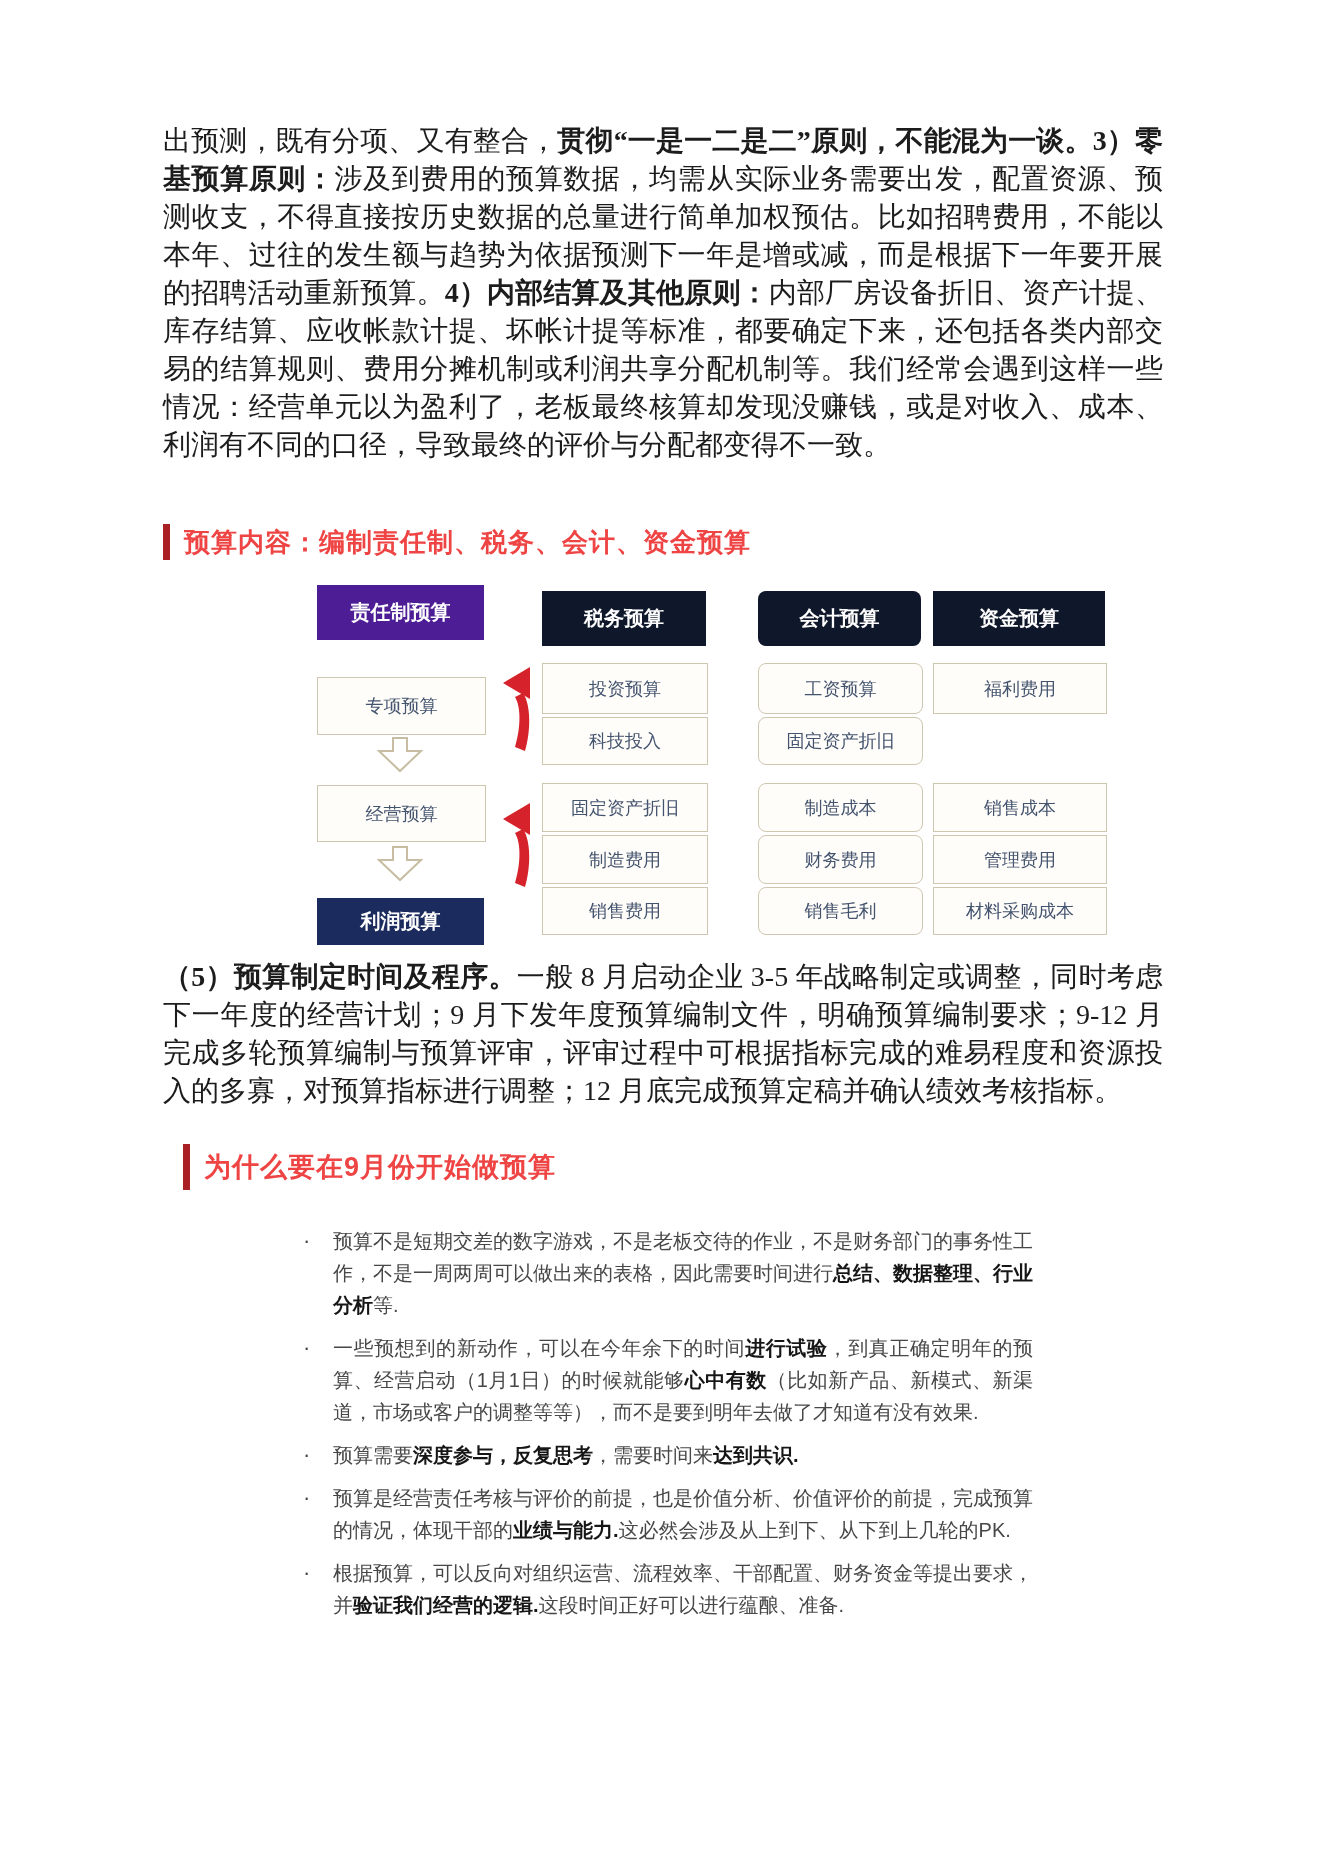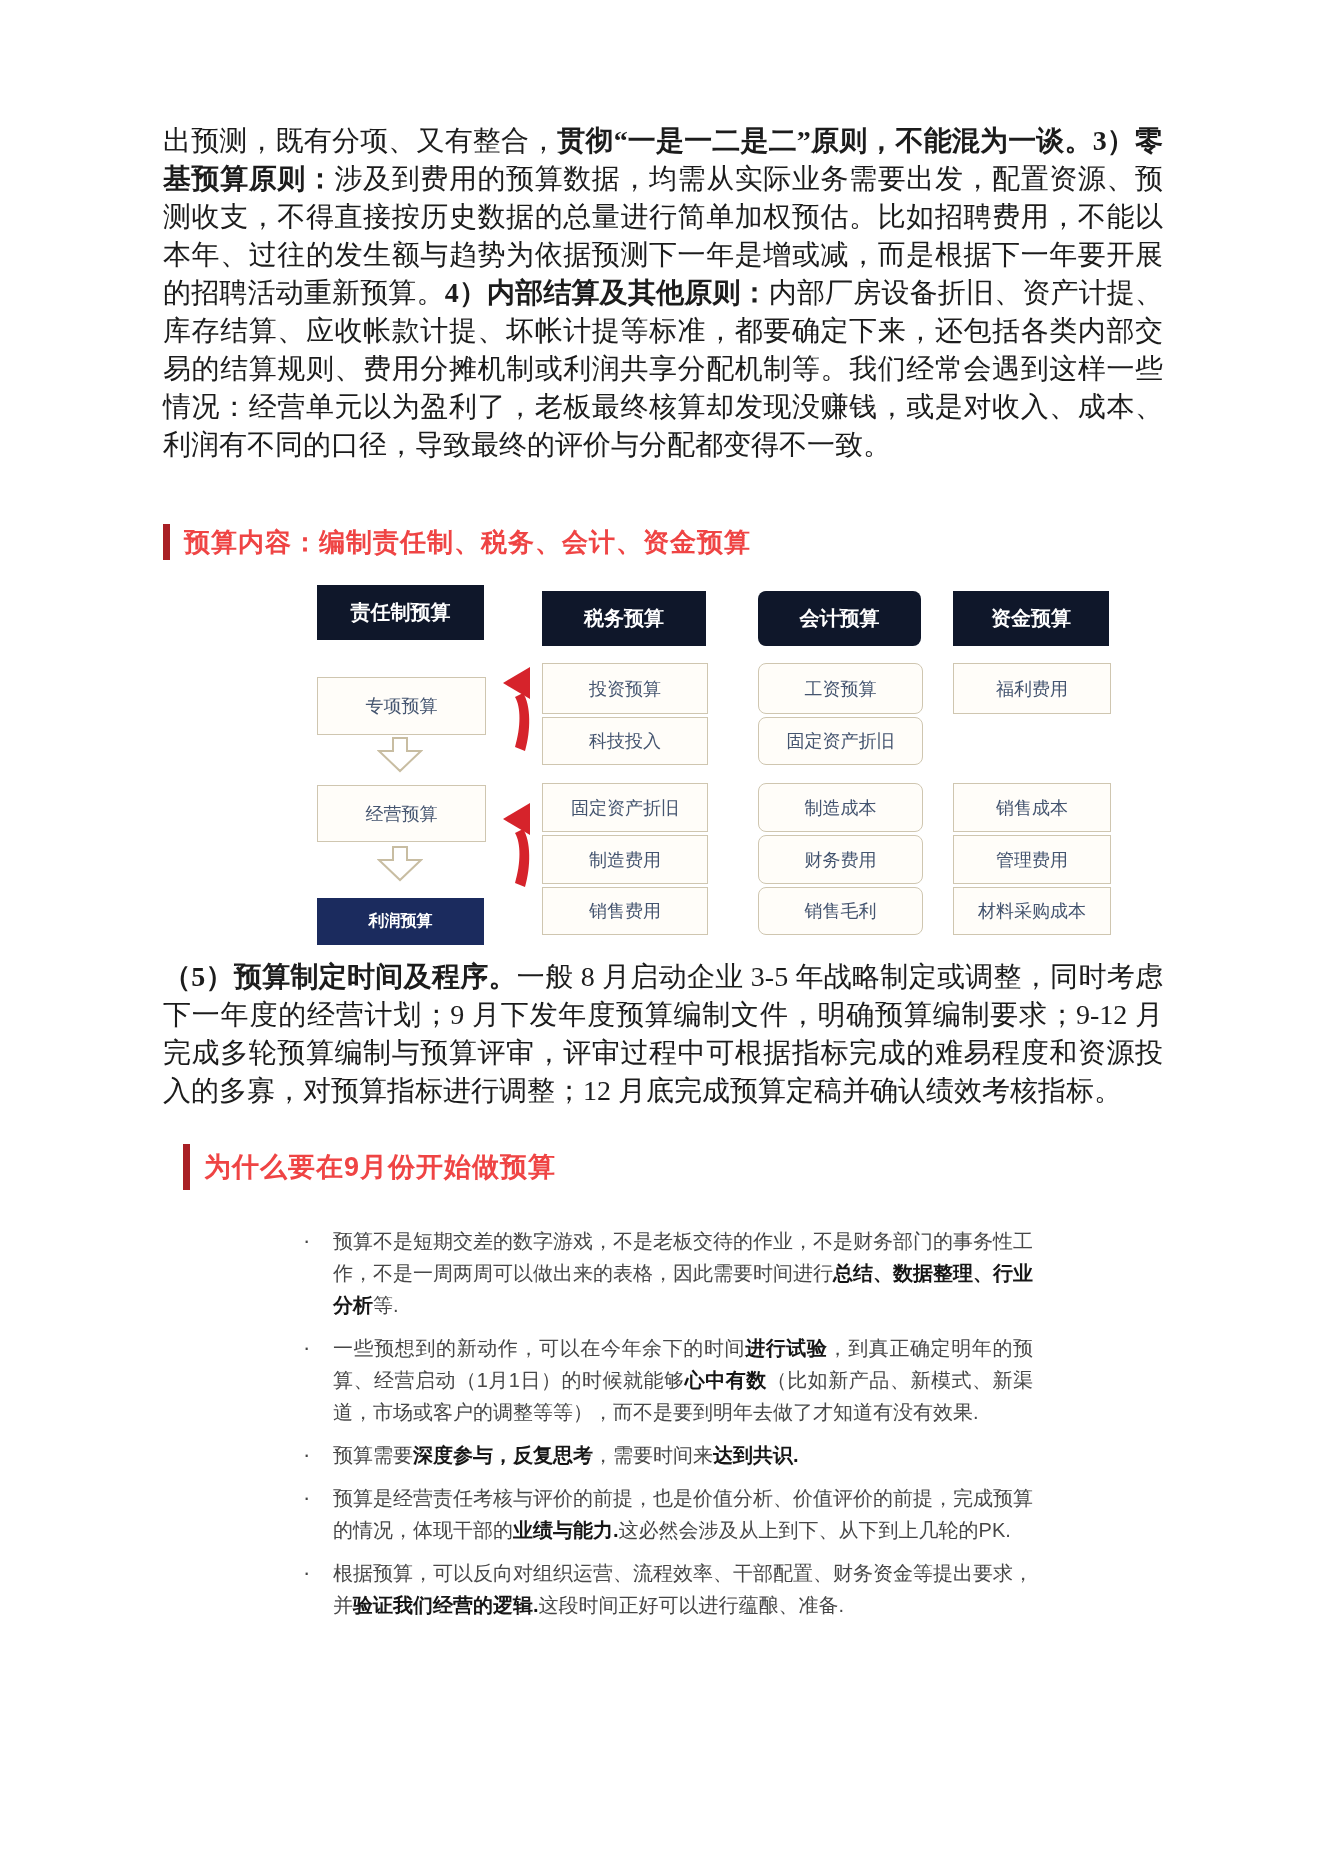--- a/index.html
+++ b/index.html
@@ -18,32 +18,32 @@
                  font-weight:bold;color:#ef4444;letter-spacing:1px;}
   .sh1 .red-bar{height:36px;}
   .sh1 h2{font-size:26px;}
   .sh2 .red-bar{height:46px;}
   .sh2 h2{font-size:27px;}
 
   
   .diagram{position:absolute;left:163px;top:585px;width:1000px;height:365px;}
   .dg-header{position:absolute;top:0;height:55px;display:flex;align-items:center;justify-content:center;
              font-family:"Liberation Sans","DejaVu Sans",sans-serif;font-weight:bold;font-size:20px;color:#ffffff;}
-  .gold{background:#0f172a;}
+  .gold{background:#4c1d95;}
   .grayh{background:#0f172a;margin-top:6px;}
   .navy{background:#1b2b5e;}
   .dg-box{position:absolute;background:#fffdf9;border:1px solid #cfc6b0;
           display:flex;align-items:center;justify-content:center;
           font-family:"Liberation Sans","DejaVu Sans",sans-serif;font-size:18px;color:#44546f;}
   .dg-navybox{position:absolute;display:flex;align-items:center;justify-content:center;
-          font-family:"Liberation Sans","DejaVu Sans",sans-serif;font-weight:bold;font-size:16px;color:#ffffff;}
+          font-family:"Liberation Sans","DejaVu Sans",sans-serif;font-weight:bold;font-size:20px;color:#ffffff;}
   .c1{left:154px;width:167px;}
   .c2{left:379px;width:164px;}
   .c3{left:595px;width:163px;border-radius:8px;}
-  .c4{left:790px;width:156px;}
+  .c4{left:770px;width:172px;}
   .r1{top:78px;height:49px;}
   .r2{top:132px;height:46px;}
   .r3{top:198px;height:47px;}
   .r4{top:250px;height:47px;}
   .r5{top:302px;height:46px;}
   .icon-abs{position:absolute;}
 
   
   .bullets{position:absolute;left:303px;top:1225px;width:730px;
            font-family:"Liberation Sans","DejaVu Sans",sans-serif;}

